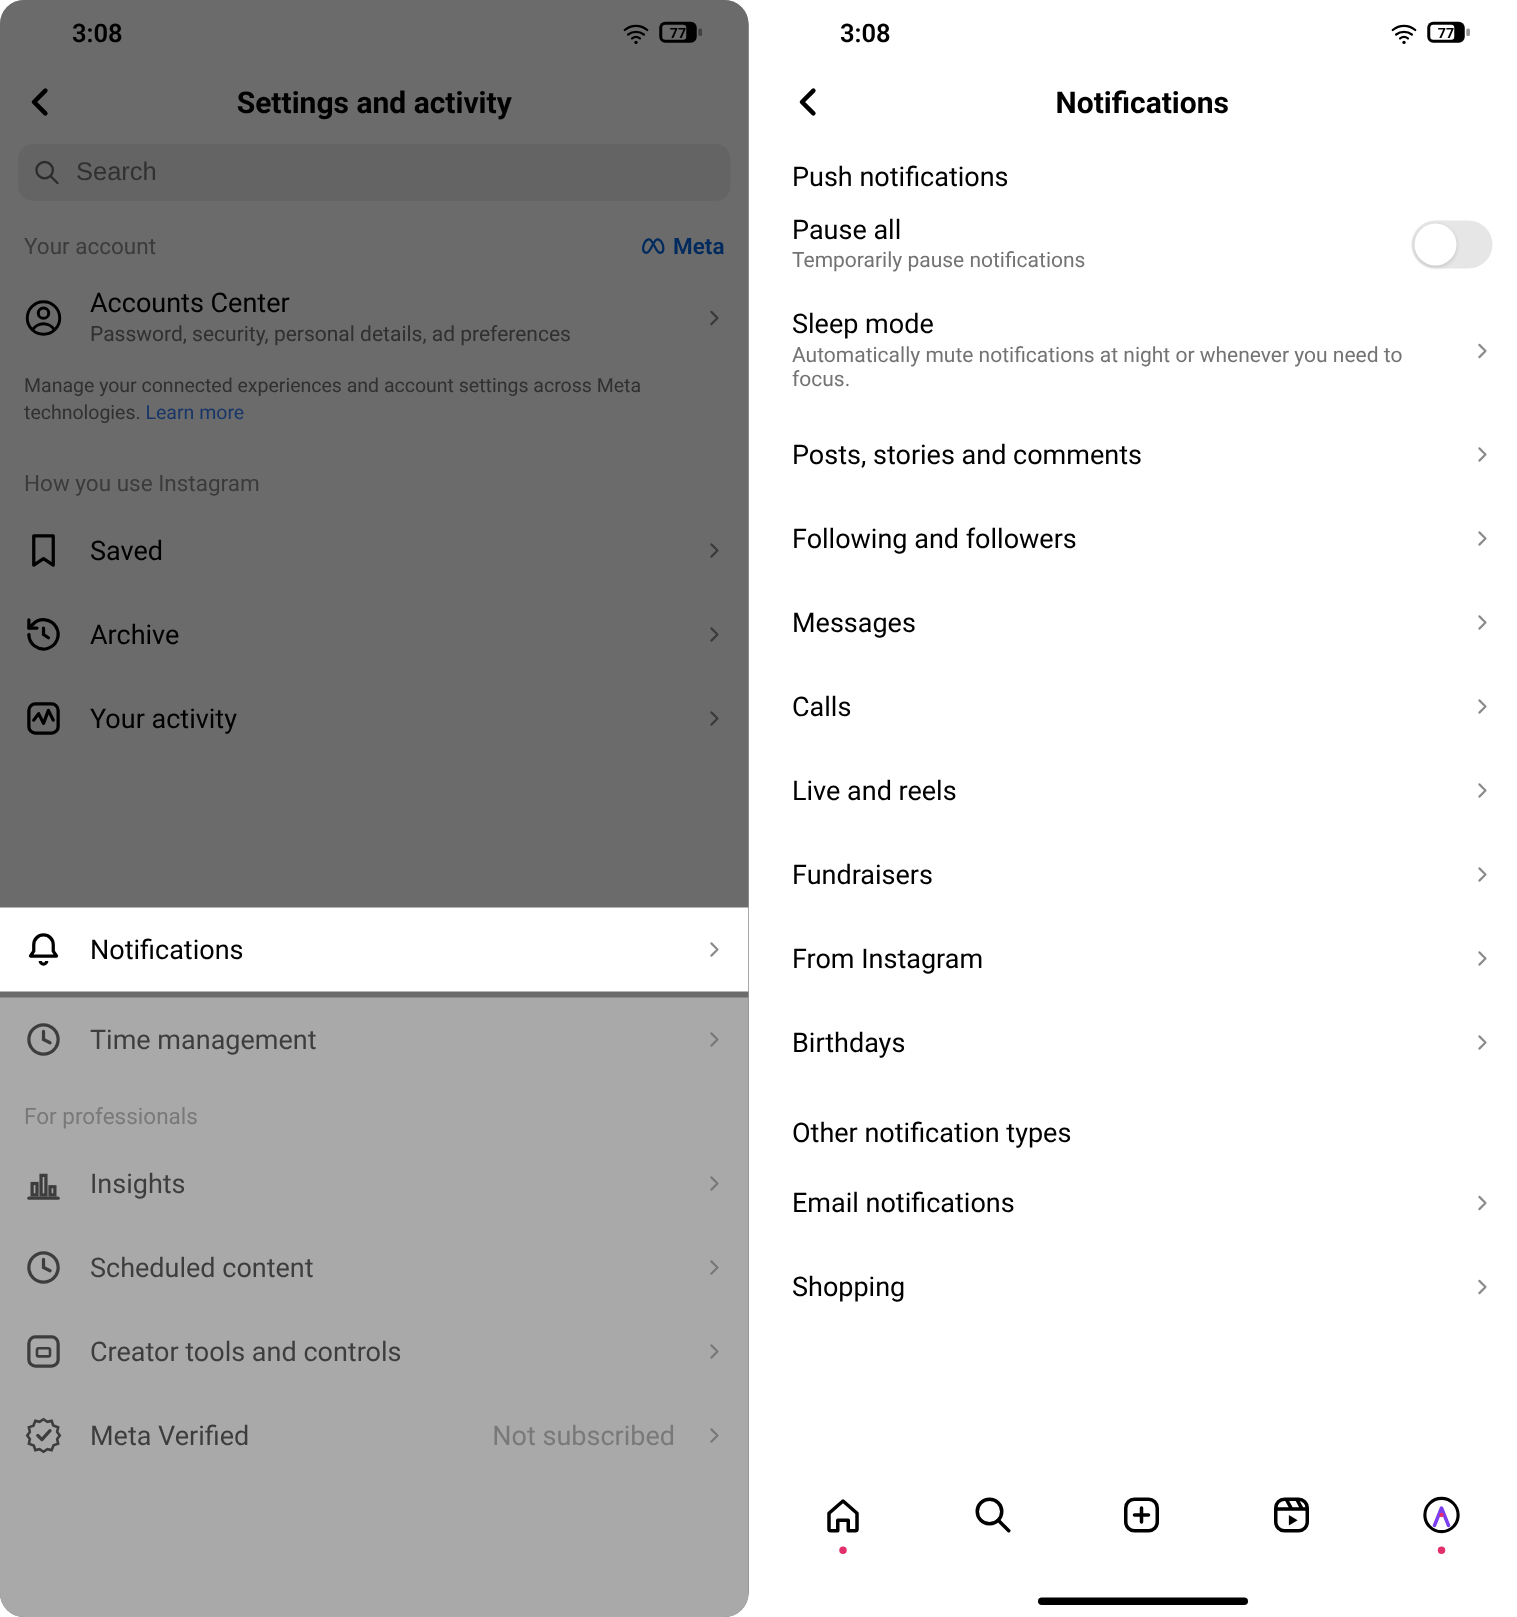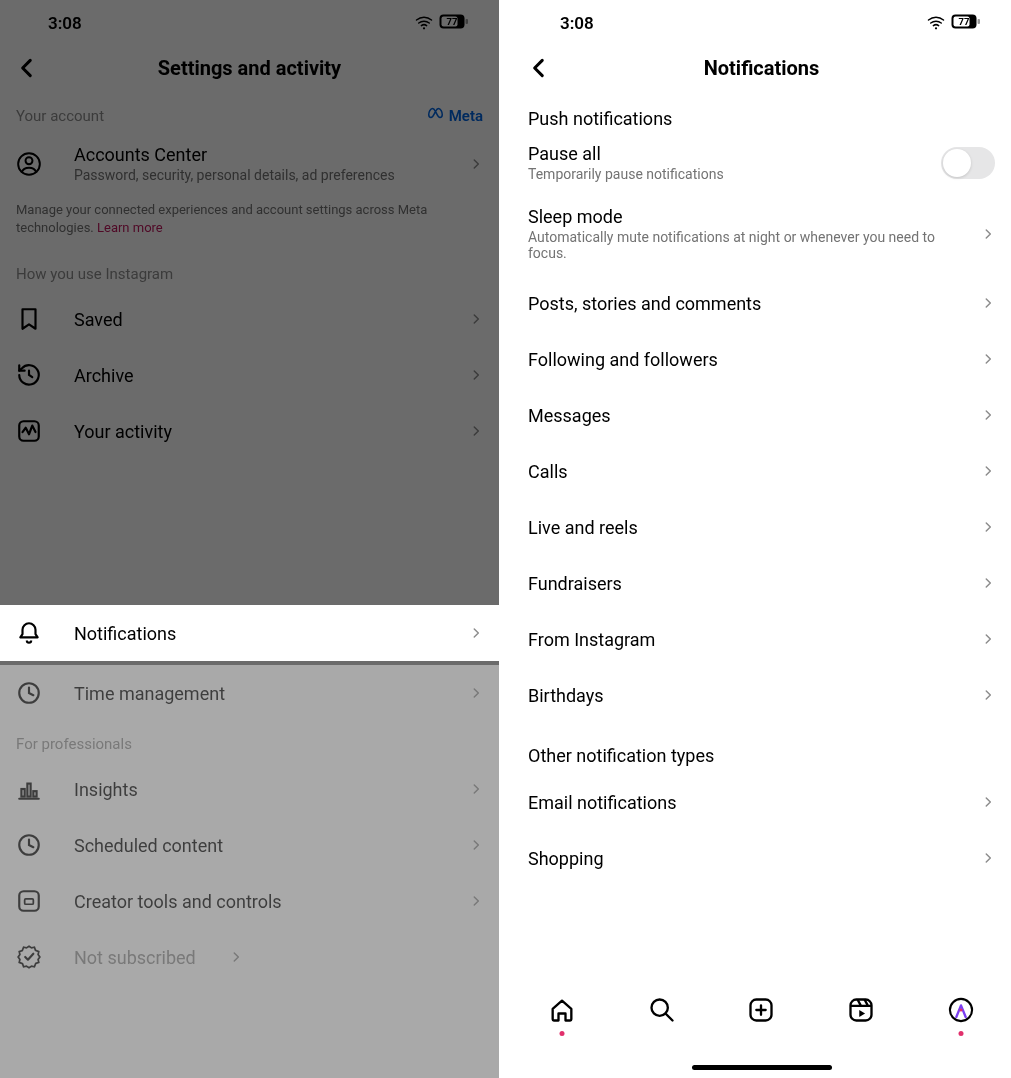--- a/index.html
+++ b/index.html
@@ -1,51 +1,51 @@
 <!DOCTYPE html>
 <html><head>
 <meta charset="utf-8">
 <style>
 html,body{margin:0;padding:0;font-family:-apple-system,BlinkMacSystemFont,"Segoe UI",Roboto,sans-serif;background:#fff}
 .holder{display:flex;width:1011px;height:1078px;background:#fff;gap:13px}
-.phone{position:relative;flex:1;border-radius:0;overflow:hidden;background:#fff;display:flex;flex-direction:column}
+.phone{position:relative;flex:1;border-radius:16px;overflow:hidden;background:#fff;display:flex;flex-direction:column}
 .dim{background:#000}
 .dim-inner{opacity:.42;background:#fff;height:100%;display:flex;flex-direction:column}
 
 .status{display:flex;justify-content:space-between;align-items:center;padding:10px 30px 6px 48px;height:26px}
 .status .time{font-weight:600;font-size:17px}
 .status .icons{display:flex;gap:6px;align-items:flex-start}
 .wifi{width:18px;height:18px}
 .batt{width:30px;height:15px}
 
 .nav{position:relative;display:flex;align-items:center;height:52px;padding:0 14px}
 .nav .back{width:26px;height:26px}
 .nav .title{position:absolute;left:0;right:0;text-align:center;font-weight:700;font-size:20px;pointer-events:none}
 
 .search{margin:2px 12px 8px;background:#eee;border-radius:10px;display:flex;align-items:center;padding:8px 10px;gap:8px}
 .search input{border:0;background:transparent;font-size:17px;outline:none;width:100%;color:#666}
 .sicon{width:20px;height:20px;opacity:.55}
 
 .sect{font-size:15px;color:#8e8e8e;padding:14px 16px 8px;font-weight:400}
 .sect-b{font-size:18px;color:#000;font-weight:400;padding:14px 16px 8px}
 
-.row{display:flex;align-items:center;padding:14px 16px;gap:32px;min-height:28px}
+.row{display:flex;align-items:center;padding:14px 16px;gap:18px;min-height:28px}
 .row .ricon{width:26px;height:26px;flex-shrink:0}
 .row .rtxt{flex:1;font-size:18px}
 .row .rsub{font-size:14px;color:#737373;margin-top:2px}
 .row .rtitle{font-size:18px}
 .row .rval{font-size:18px;color:#8e8e8e;margin-right:1px}
 .chev{width:14px;height:14px;opacity:.45;flex-shrink:0}
 .row.white{background:#fff}
 
-.meta{color:#0064e0;font-size:15px;font-weight:600;display:flex;gap:3px}
+.meta{color:#0064e0;font-size:15px;font-weight:600;display:flex;align-items:center;gap:3px}
 .meta-ico{width:18px;height:12px}
 
 .small{font-size:13px;color:#737373;padding:4px 16px 14px;line-height:1.4}
-.small a{color:#be185d;text-decoration:none}
+.small a{color:#3b82f6;text-decoration:none}
 
 .toggle{width:54px;height:32px;border-radius:16px;background:#e6e6e7;position:relative;flex-shrink:0}
 .toggle .knob{width:28px;height:28px;border-radius:14px;background:#fff;position:absolute;top:2px;left:2px;box-shadow:0 1px 3px rgba(0,0,0,.15)}
 
 .tabbar{position:absolute;left:0;right:0;bottom:0;height:82px;background:#fff;display:flex;justify-content:space-around;align-items:flex-start;padding-top:14px}
 .tabbar .ticon{width:28px;height:28px}
 .tabbar .tab{position:relative}
 .tabbar .dot{position:absolute;width:5px;height:5px;border-radius:3px;background:#e1306c;bottom:-8px;left:50%;transform:translateX(-50%)}
 .homebar{position:absolute;bottom:8px;left:50%;transform:translateX(-50%);width:140px;height:5px;border-radius:3px;background:#000}
 .body{flex:1;overflow:hidden;position:relative}
@@ -148,20 +148,26 @@
   </div>
 
   <div class="body">
    <div class="scroll">
     <div class="nav">
       <svg class="back">
                 <use href="#chev-left"></use>
               </svg>
       <div class="title">Settings and activity</div>
     </div>
+    <div class="search">
+      <svg class="sicon">
+                <use href="#search"></use>
+              </svg>
+      <input type="text" placeholder="Search" style="">
+    </div>
     <div class="row" style="padding-bottom:0;padding-top:8px">
       <div class="rtxt" style="color:#8e8e8e;font-size:15px">Your account</div>
       <span class="meta">
         <svg class="meta-ico" viewBox="0 0 24 16">
                   <path d="M6 2C3 2 1 7 1 10c0 2 1 4 3 4 3 0 4-5 6-8 2 3 3 8 6 8 2 0 3-2 3-4 0-3-2-8-5-8-2 0-3 2-4 4C9 4 8 2 6 2z" fill="none" stroke="#0064e0" stroke-width="2"></path>
                 </svg>
         <span>Meta</span>
       </span>
     </div>
     <div class="row">
@@ -256,20 +262,21 @@
           </svg>
      <div class="rtxt">Creator tools and controls</div>
      <svg class="chev">
             <use href="#chev-right"></use>
           </svg>
    </div>
    <div class="row">
      <svg class="ricon">
             <use href="#verified"></use>
           </svg>
+     <div class="rtxt">Meta Verified</div>
      <span class="rval">Not subscribed</span>
      <svg class="chev">
             <use href="#chev-right"></use>
           </svg>
    </div>
 
  </div>
 </div>
 
 <div class="phone">

